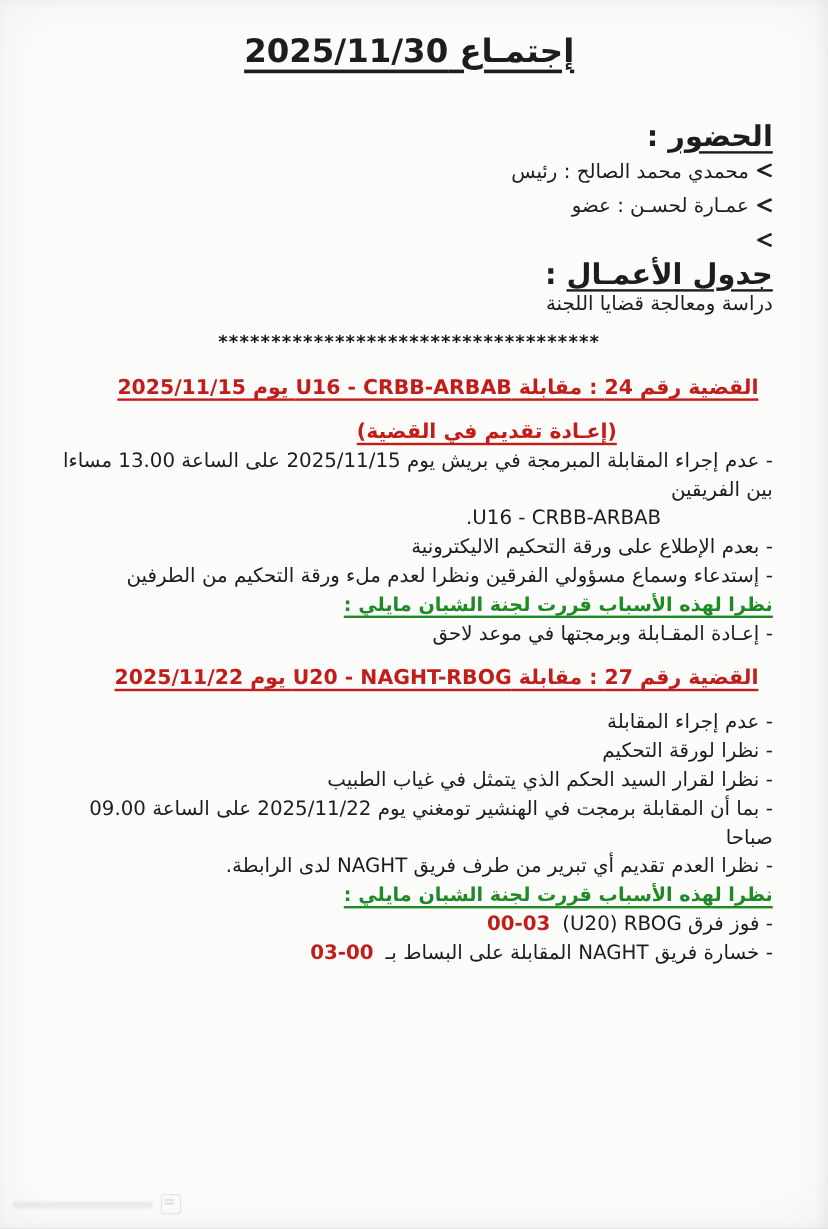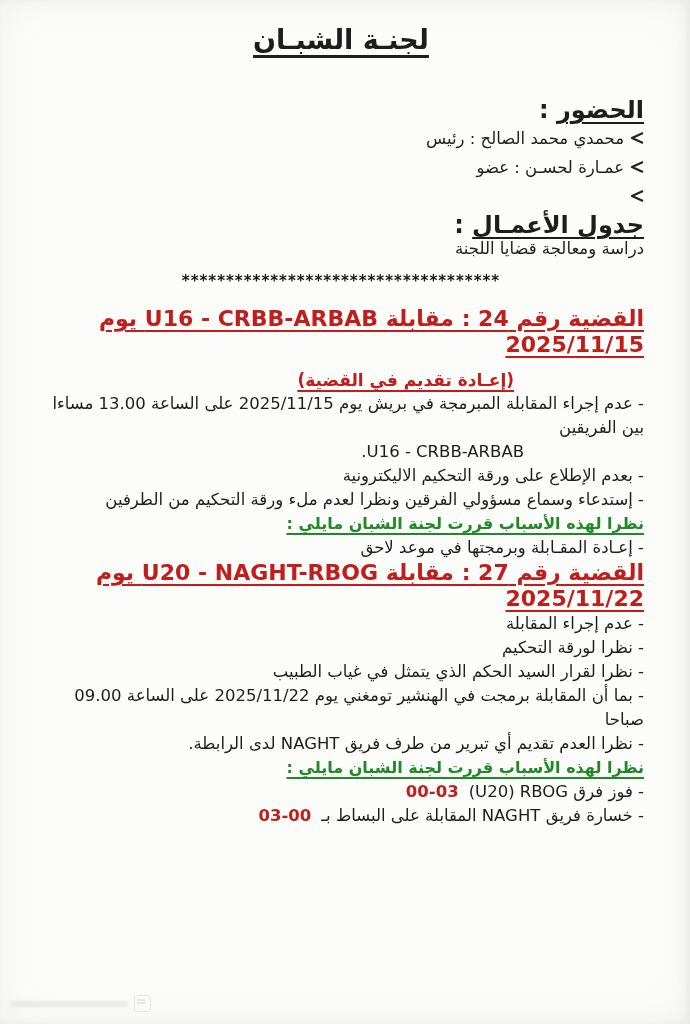--- a/index.html
+++ b/index.html
@@ -31,35 +31,35 @@
   .ln{font-size:16.5px;line-height:24px;margin:0;}
   .member{display:flex;align-items:center;gap:7px;margin-top:5px;}
   .member .arrow{flex:0 0 auto;display:inline-block;transform:scaleX(-1);}
 
   .stars{
     text-align:center;font-size:15px;font-weight:bold;letter-spacing:1px;
     line-height:20px;margin-top:10px;color:#151515;
   }
 
   .case-heading{
-    font-size:22px;font-weight:bold;line-height:26px;color:var(--red);
+    font-size:17px;font-weight:bold;line-height:26px;color:var(--red);
     text-decoration:underline;text-decoration-thickness:2px;text-underline-offset:4px;
-    margin:0;
+    margin:12px;
   }
   .case-sub{
     font-size:17px;font-weight:bold;line-height:24px;color:var(--red);
     text-decoration:underline;text-decoration-thickness:2px;text-underline-offset:4px;
     margin:10px 130px 0 0;
   }
   .green-heading{
     font-size:16px;font-weight:bold;line-height:24px;color:var(--green);
     text-decoration:underline;text-decoration-thickness:2px;text-underline-offset:4px;
     margin:0;
   }
-  .cont-line{margin-right:120px;}
+  .cont-line{margin-right:93px;}
   .score{
     direction:ltr;unicode-bidi:isolate;color:var(--red);font-weight:bold;
     margin-right:10px;
   }
 
   .watermark{
     position:absolute;left:10px;bottom:12px;display:flex;align-items:center;gap:6px;
     opacity:0.22;
   }
   .watermark .wm-box{
@@ -70,21 +70,21 @@
     box-shadow:0 3px 0 #9a9a9a;
   }
   .watermark .wm-bar{width:118px;height:6px;border-radius:3px;background:#b5b5b5;filter:blur(1px);}
 </style>
 </head>
 <body>
 
 <div class="page">
   <div class="content">
 
-    <h1 class="title">لجنـة الشبـان</h1>
+    <h1 class="title mt-4">إجتمـاع 2025/11/30</h1>
 
     <p class="sec-heading mt-40"><span class="u">الحضور</span><span> :</span></p>
 
     <div class="member ln">
       <span class="arrow"><svg width="13" height="12" viewBox="0 0 13 12">
             <path d="M1 1 L12 6 L1 11" fill="none" stroke="#222" stroke-width="2.2"></path>
           </svg></span>
       <span>محمدي محمد الصالح : رئيس</span>
     </div>
     <div class="member ln">

